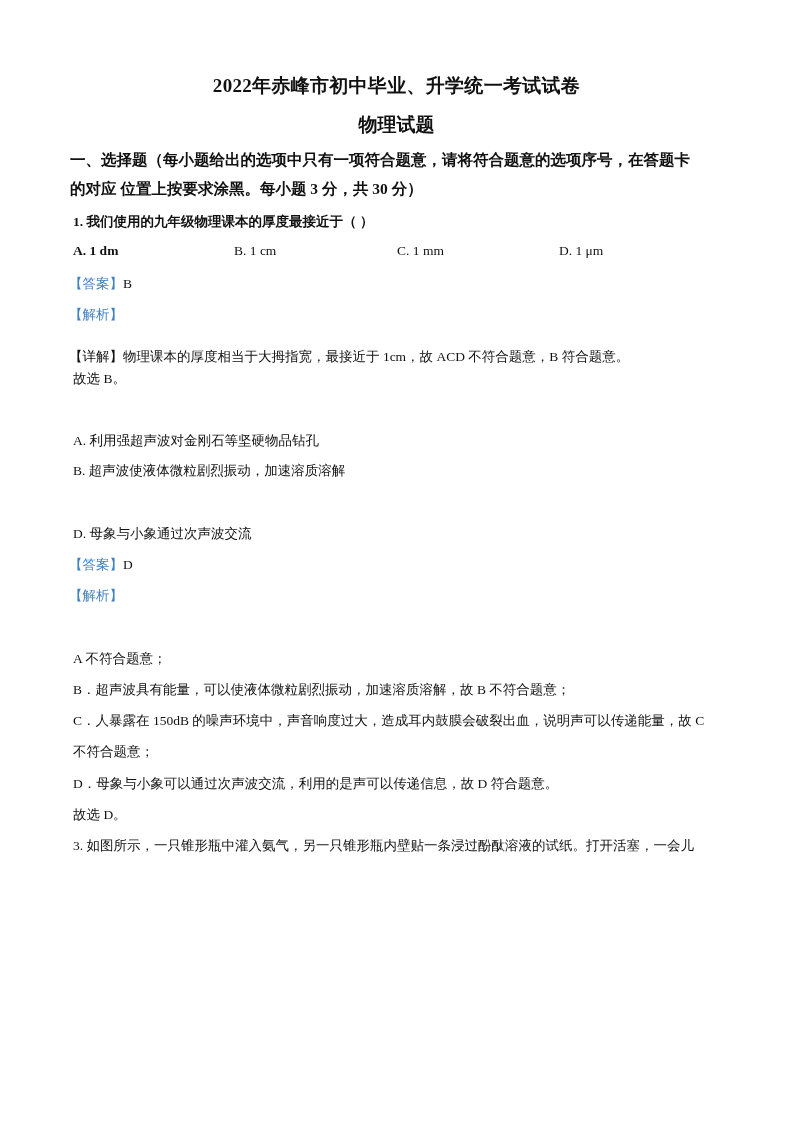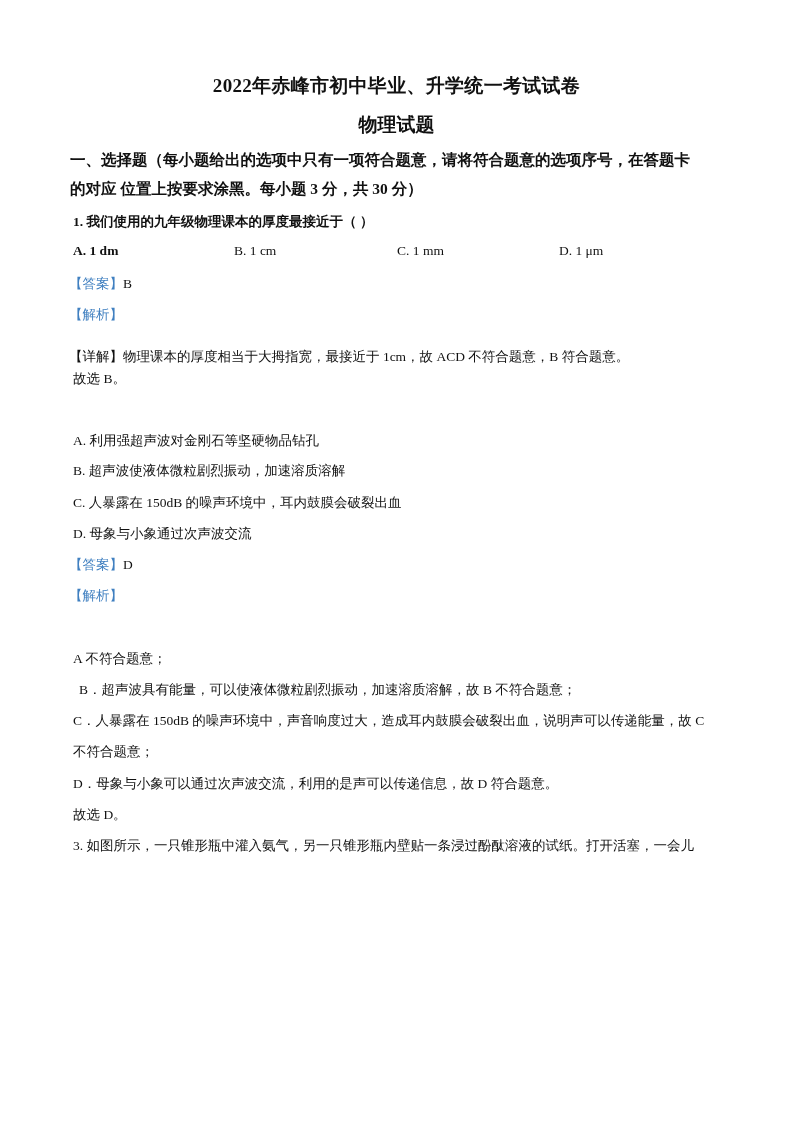--- a/index.html
+++ b/index.html
@@ -34,27 +34,26 @@
     <span class="blue">【答案】</span><span>B</span>
   </div>
   <div class="line blue" style="top:305px; left:69px;">【解析】</div>
   <div class="line" style="top:338px; left:69px;margin-top:9px;">
     <span>【详解】</span><span>物理课本的厚度相当于大拇指宽，最接近于 1cm，故 ACD 不符合题意，B 符合题意。</span>
   </div>
   <div class="line" style="top:369px;">故选 B。</div>
 
   <div class="line" style="top:431px;">A.  利用强超声波对金刚石等坚硬物品钻孔</div>
   <div class="line" style="top:461px;">B.  超声波使液体微粒剧烈振动，加速溶质溶解</div>
-  <div class="line" style="top:493px;">C.  人暴露在 150dB 的噪声环境中，耳内鼓膜会破裂出血</div>
   <div class="line" style="top:524px;">D.  母象与小象通过次声波交流</div>
   <div class="line" style="top:555px; left:69px;">
     <span class="blue">【答案】</span><span>D</span>
   </div>
   <div class="line blue" style="top:586px; left:69px;">【解析】</div>
   <div class="line" style="top:649px;">A 不符合题意；</div>
-  <div class="line" style="top:680px;margin-left:6px;">B．超声波具有能量，可以使液体微粒剧烈振动，加速溶质溶解，故 B 不符合题意；</div>
+  <div class="line" style="top:680px;">B．超声波具有能量，可以使液体微粒剧烈振动，加速溶质溶解，故 B 不符合题意；</div>
   <div class="line" style="top:711px;">C．人暴露在 150dB 的噪声环境中，声音响度过大，造成耳内鼓膜会破裂出血，说明声可以传递能量，故 C</div>
   <div class="line" style="top:742px;">不符合题意；</div>
   <div class="line" style="top:774px;">D．母象与小象可以通过次声波交流，利用的是声可以传递信息，故 D 符合题意。</div>
   <div class="line" style="top:805px;">故选 D。</div>
 
   <div class="line" style="top:836px;">3. 如图所示，一只锥形瓶中灌入氨气，另一只锥形瓶内壁贴一条浸过酚酞溶液的试纸。打开活塞，一会儿</div>
 </div>
 
 </body></html>

